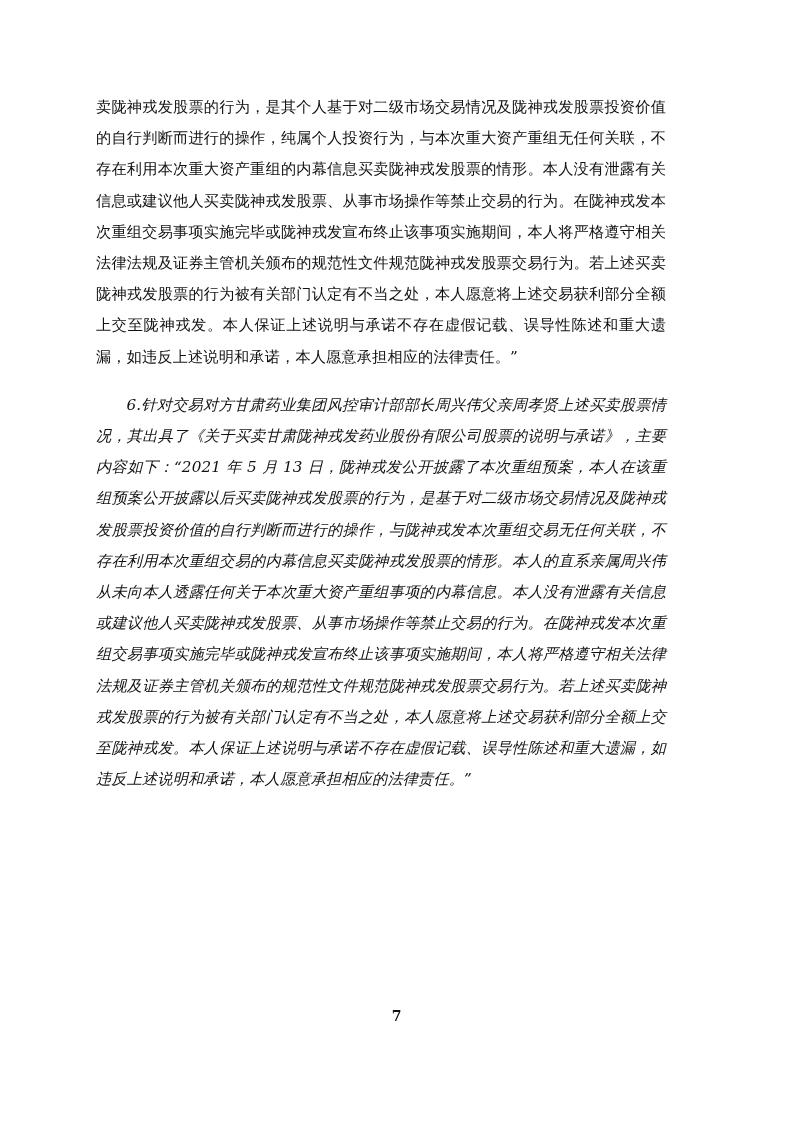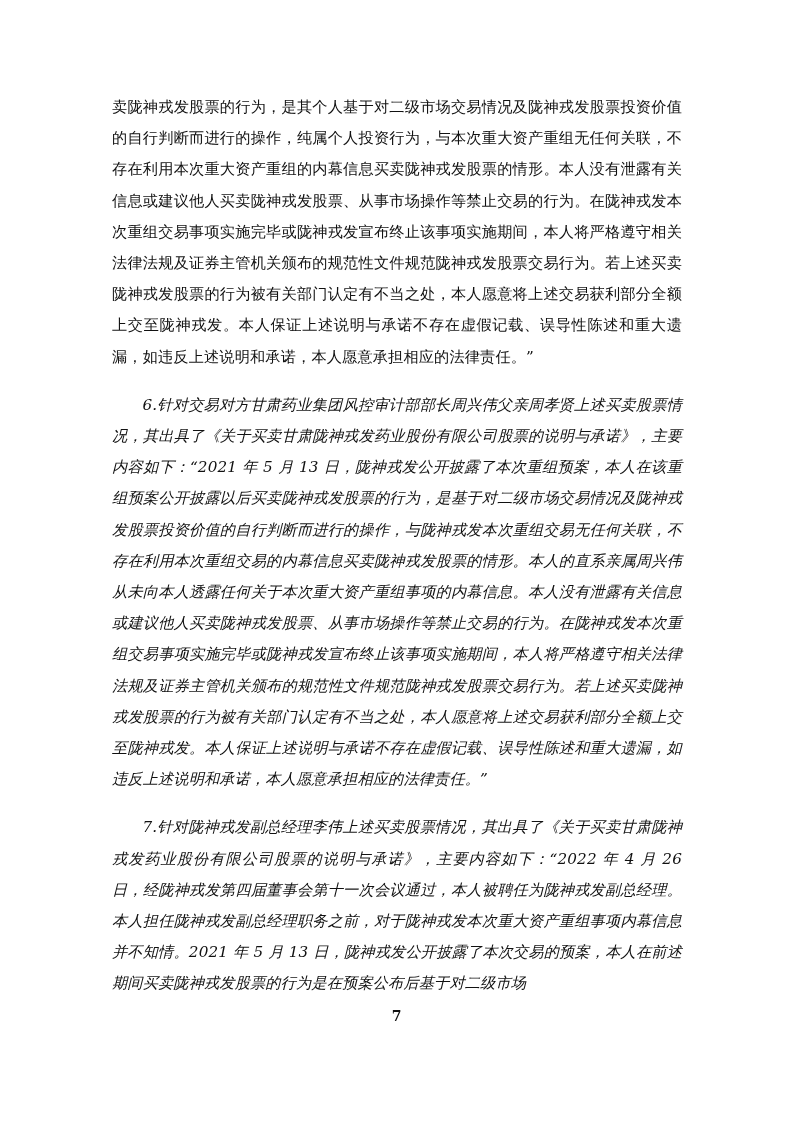--- a/index.html
+++ b/index.html
@@ -14,21 +14,21 @@
   }
   .page {
     position: relative;
     width: 793px;
     height: 1122px;
     background: #ffffff;
     box-sizing: border-box;
   }
   .page-inner {
     position: absolute;
-    left: 112px;
+    left: 96px;
     top: 92px;
     width: 570px;
   }
   .para {
     font-family: "DejaVu Serif", "Liberation Serif", serif;
     font-size: 15.2px;
     line-height: 31.2px;
     color: #111111;
     text-align: justify;
     text-justify: inter-ideograph;
@@ -55,16 +55,15 @@
     font-weight: bold;
   }
 </style>
 </head>
 <body>
 
 <div class="page">
   <div class="page-inner">
     <p class="para">卖陇神戎发股票的行为，是其个人基于对二级市场交易情况及陇神戎发股票投资价值的自行判断而进行的操作，纯属个人投资行为，与本次重大资产重组无任何关联，不存在利用本次重大资产重组的内幕信息买卖陇神戎发股票的情形。本人没有泄露有关信息或建议他人买卖陇神戎发股票、从事市场操作等禁止交易的行为。在陇神戎发本次重组交易事项实施完毕或陇神戎发宣布终止该事项实施期间，本人将严格遵守相关法律法规及证券主管机关颁布的规范性文件规范陇神戎发股票交易行为。若上述买卖陇神戎发股票的行为被有关部门认定有不当之处，本人愿意将上述交易获利部分全额上交至陇神戎发。本人保证上述说明与承诺不存在虚假记载、误导性陈述和重大遗漏，如违反上述说明和承诺，本人愿意承担相应的法律责任。”</p>
     <p class="para indent">6.针对交易对方甘肃药业集团风控审计部部长周兴伟父亲周孝贤上述买卖股票情况，其出具了《关于买卖甘肃陇神戎发药业股份有限公司股票的说明与承诺》，主要内容如下：“2021 年 5 月 13 日，陇神戎发公开披露了本次重组预案，本人在该重组预案公开披露以后买卖陇神戎发股票的行为，是基于对二级市场交易情况及陇神戎发股票投资价值的自行判断而进行的操作，与陇神戎发本次重组交易无任何关联，不存在利用本次重组交易的内幕信息买卖陇神戎发股票的情形。本人的直系亲属周兴伟从未向本人透露任何关于本次重大资产重组事项的内幕信息。本人没有泄露有关信息或建议他人买卖陇神戎发股票、从事市场操作等禁止交易的行为。在陇神戎发本次重组交易事项实施完毕或陇神戎发宣布终止该事项实施期间，本人将严格遵守相关法律法规及证券主管机关颁布的规范性文件规范陇神戎发股票交易行为。若上述买卖陇神戎发股票的行为被有关部门认定有不当之处，本人愿意将上述交易获利部分全额上交至陇神戎发。本人保证上述说明与承诺不存在虚假记载、误导性陈述和重大遗漏，如违反上述说明和承诺，本人愿意承担相应的法律责任。”</p>
-    <p class="para indent">7.针对陇神戎发副总经理李伟上述买卖股票情况，其出具了《关于买卖甘肃陇神戎发药业股份有限公司股票的说明与承诺》，主要内容如下：“2022 年 4 月 26 日，经陇神戎发第四届董事会第十一次会议通过，本人被聘任为陇神戎发副总经理。本人担任陇神戎发副总经理职务之前，对于陇神戎发本次重大资产重组事项内幕信息并不知情。2021 年 5 月 13 日，陇神戎发公开披露了本次交易的预案，本人在前述期间买卖陇神戎发股票的行为是在预案公布后基于对二级市场</p>
   </div>
   <div class="page-number">7</div>
 </div>
 
 </body></html>

